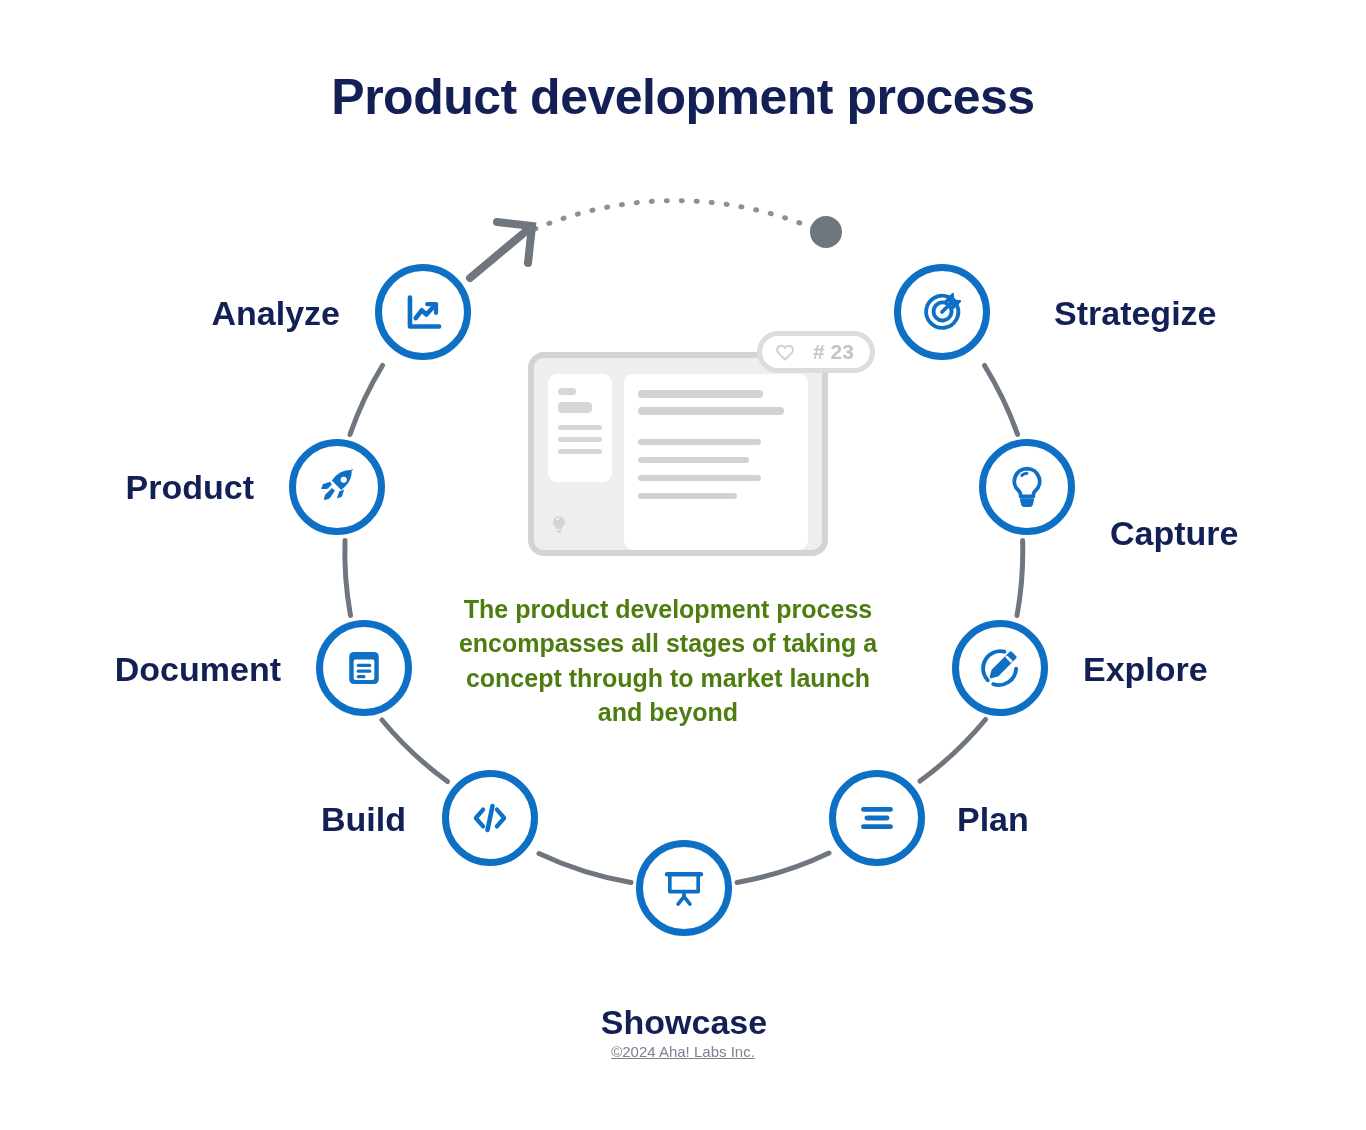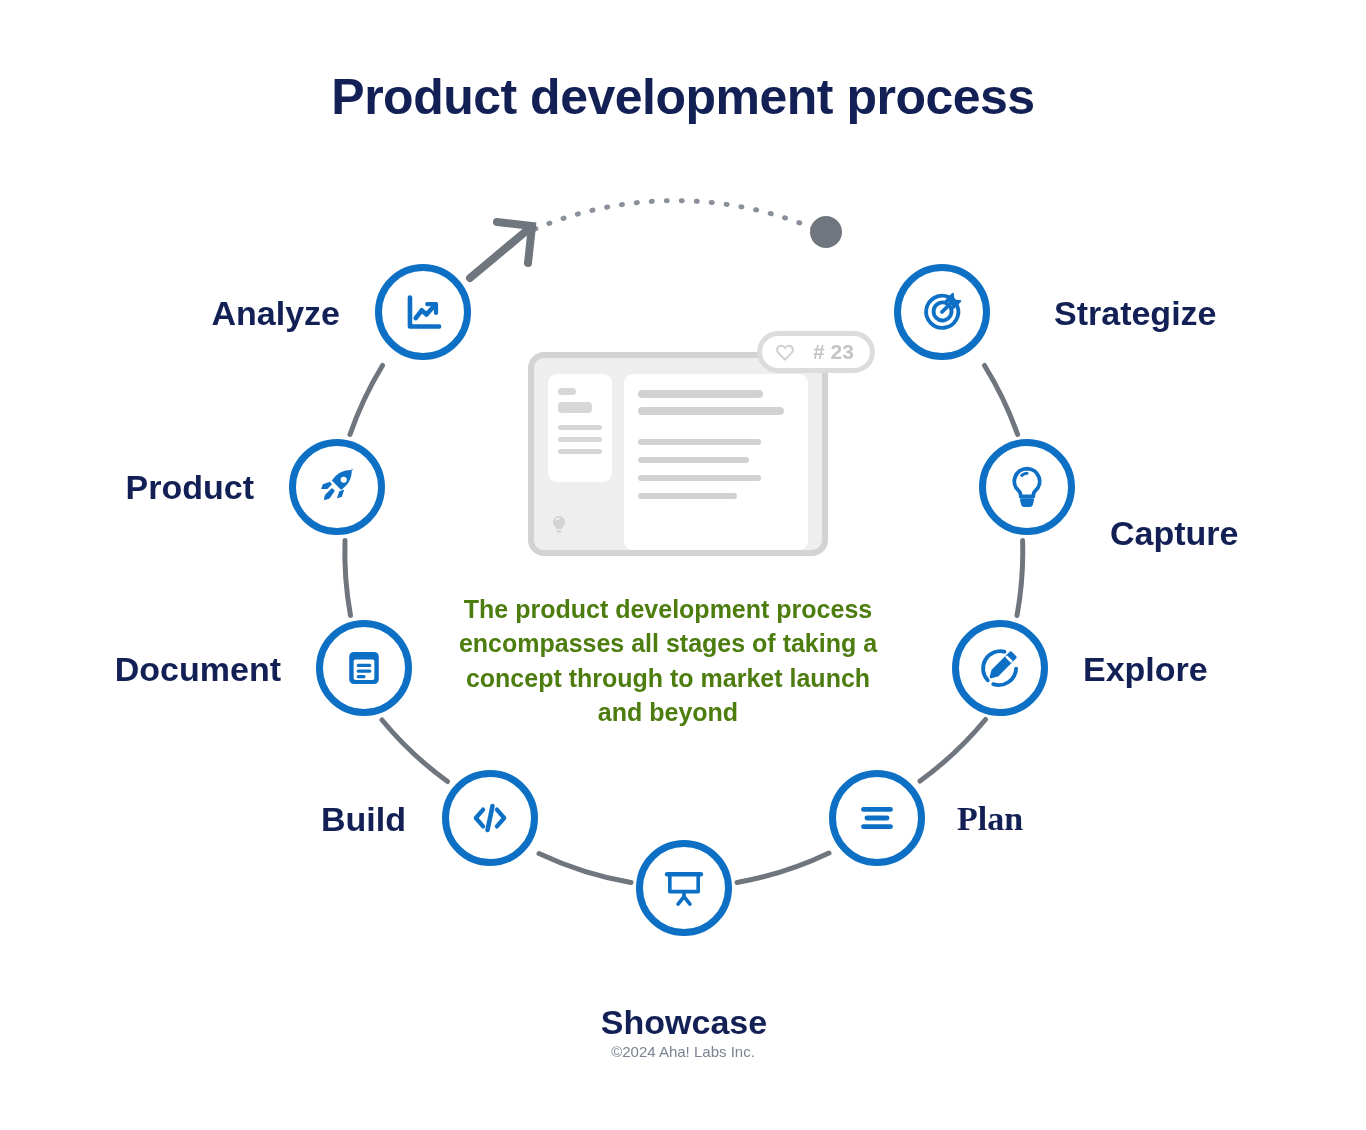--- a/index.html
+++ b/index.html
@@ -115,21 +115,21 @@
     text-align:center;
     font-size:25px;font-weight:bold;
     line-height:1.37;
     color:#4d7c0f;
   }
 
   
   #footer-copyright{
     position:absolute;left:0;top:1043px;width:1366px;
     text-align:center;
-    font-size:15px;color:#7b8391;
+    font-size:15px;color:#7b8391;text-decoration:underline;
   }
 </style>
 </head>
 <body>
 
 <div id="page-title">Product development process</div>
 
 <svg id="diagram-svg" viewBox="0 0 1366 1130" xmlns="http://www.w3.org/2000/svg">
 
   <g fill="none" stroke="#6f767e" stroke-width="5" stroke-linecap="round">
@@ -200,21 +200,21 @@
 
   <div class="node" style="left:877px;top:818px;">
     <span>
       <svg viewBox="0 0 24 24" fill="none" stroke="#0d70c4" stroke-width="2.6" stroke-linecap="round">
         <path d="M5 7.5h14"></path>
           <path d="M6.8 12h10.4"></path>
           <path d="M5 16.5h14"></path>
       </svg>
     </span>
   </div>
-  <div class="node-label lbl-right" style="left:957px;top:819px;font-family:Liberation Serif, serif;">Plan</div>
+  <div class="node-label lbl-right" style="left:957px;top:819px;">Plan</div>
 
   <div class="node" style="left:684px;top:888px;">
     <span>
       <svg viewBox="0 0 24 24" fill="none" stroke="#0d70c4" stroke-width="1.9" stroke-linecap="round" stroke-linejoin="round">
         <path d="M3.2 4.8h17.6" stroke-width="2.4"></path>
         <path d="M4.6 4.8h14.8v9.1H4.6Z"></path>
         <path d="M12 13.9v2.6"></path>
         <path d="M12 16.5 8.9 20.4"></path>
         <path d="M12 16.5 15.1 20.4"></path>
       </svg>

